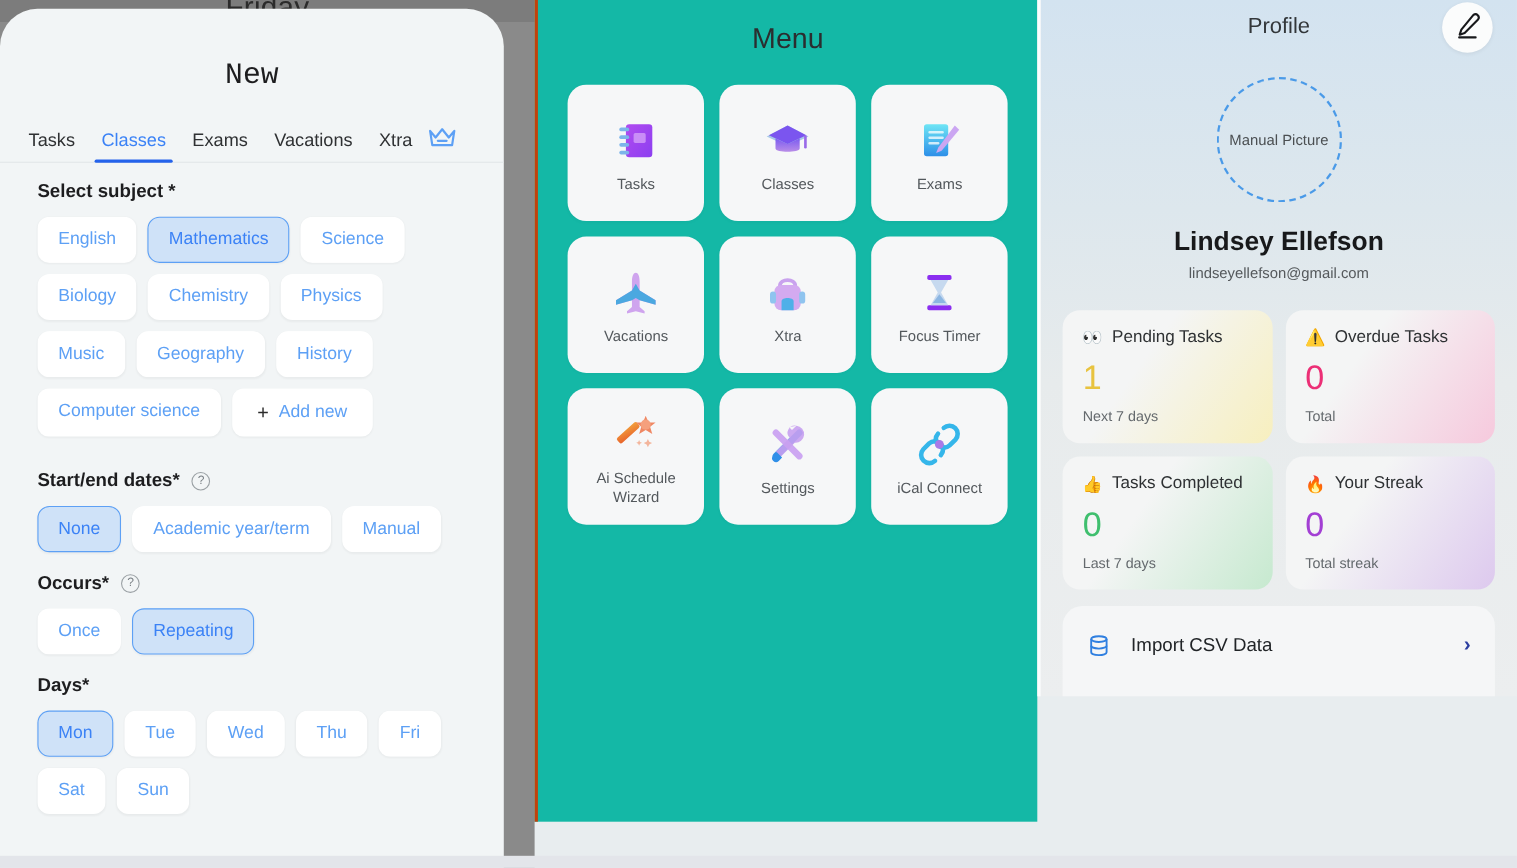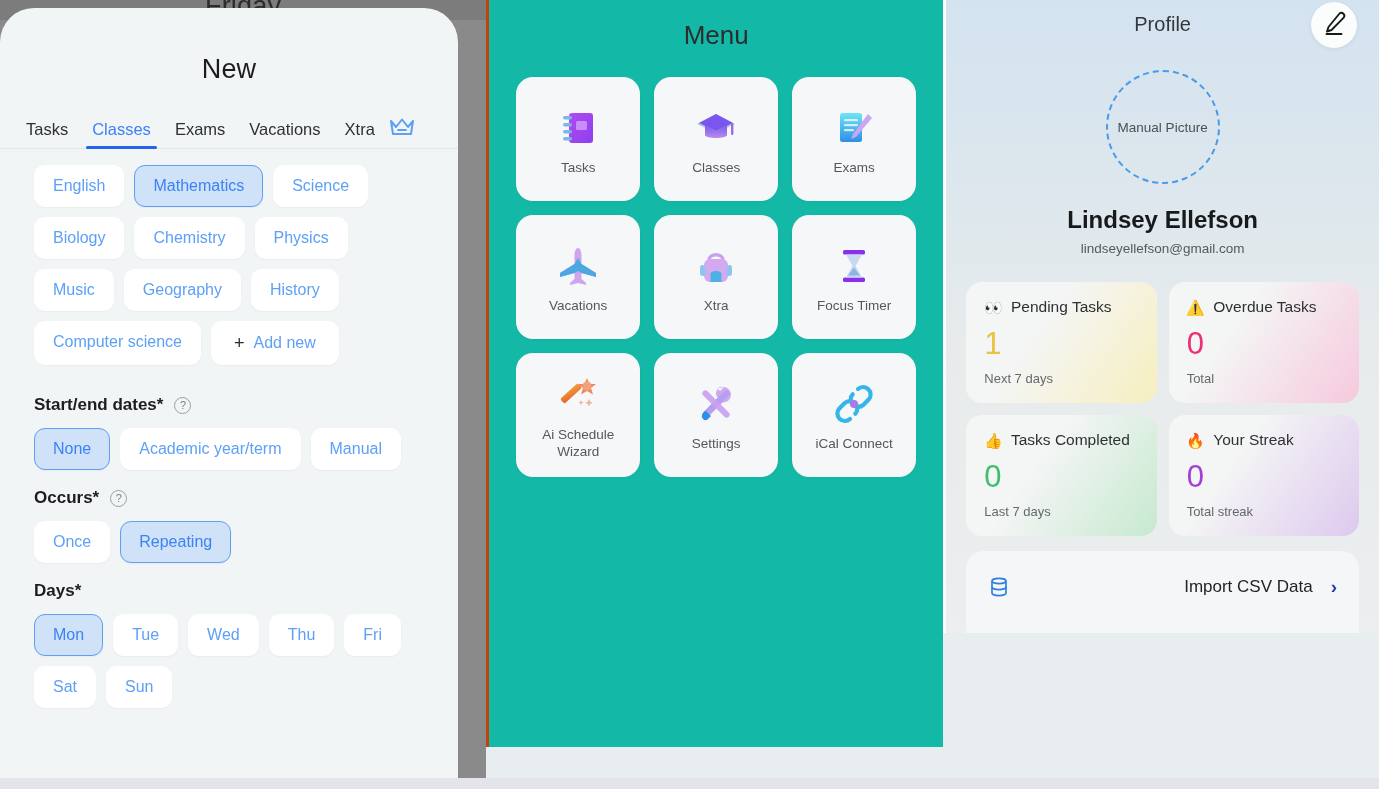--- a/index.html
+++ b/index.html
@@ -29,21 +29,21 @@
   }
   .sheet {
     position: absolute; top: 8px; left: 0px;
     width: 458px; height: 781px;
     background: #f2f5f6;
     border-radius: 34px 34px 0 0;
     overflow: hidden;
   }
   .sheet-title {
     text-align: center; font-size: 27px; color: #1d1d1f;
-    margin-top: 46px; letter-spacing: .1px; font-weight: 400;
+    margin-top: 46px; letter-spacing: .1px; font-weight: 400; font-family: Liberation Mono, monospace;
   }
   .tabs {
     display: flex; align-items: flex-end; gap: 0;
     padding: 0 14px; margin-top: 24px;
     border-bottom: 1px solid #e2e6e8;
     height: 40px;
   }
   .tab {
     font-size: 16.5px; color: #2f3133; padding: 0 12px 9px 12px;
     position: relative; white-space: nowrap; cursor: pointer;
@@ -156,21 +156,21 @@
   .sc-streak   { background: linear-gradient(125deg,#f4f5f5 35%, #ddc9ee 100%); }
 
   .list-card {
     margin: 15px 20px 0 20px; background:#f5f6f7; border-radius:18px;
     padding: 6px 0; overflow:hidden;
   }
   .list-row {
     display:flex; align-items:center; gap:18px;
     padding: 19px 22px; cursor:pointer;
   }
-  .list-label { flex:1; font-size:17px; color:#212427;text-align:right; }
+  .list-label { flex:1; font-size:17px; color:#212427; }
   .chev { color:#2b3ea0; font-size:19px; font-weight:700; }
   .list-icon { width:22px;height:22px;display:flex;align-items:center;justify-content:center; }
 
   .bottom-strip {
     position:absolute; left:0; bottom:0; width:1379px; height:11px;
     background:#e3e5ea;
   }
 </style>
 </head>
 <body>
@@ -193,20 +193,23 @@
         <div class="crown-tab">
           <svg width="26" height="20" viewBox="0 0 26 20">
             <path d="M2 4 L7 10 L13 2.5 L19 10 L24 4 L22 17 L4 17 Z" fill="none" stroke="#5da0f5" stroke-width="2" stroke-linejoin="round"></path>
             <line x1="9" y1="13" x2="17" y2="13" stroke="#5da0f5" stroke-width="2" stroke-linecap="round"></line>
           </svg>
         </div>
       </div>
 
       <div class="form">
 
+        <div class="field-label">
+          <span>Select subject *</span>
+        </div>
         <div class="chips">
           <div class="chip">English</div>
           <div class="chip selected">Mathematics</div>
           <div class="chip">Science</div>
           <div class="chip">Biology</div>
           <div class="chip">Chemistry</div>
           <div class="chip">Physics</div>
           <div class="chip">Music</div>
           <div class="chip">Geography</div>
           <div class="chip">History</div>

